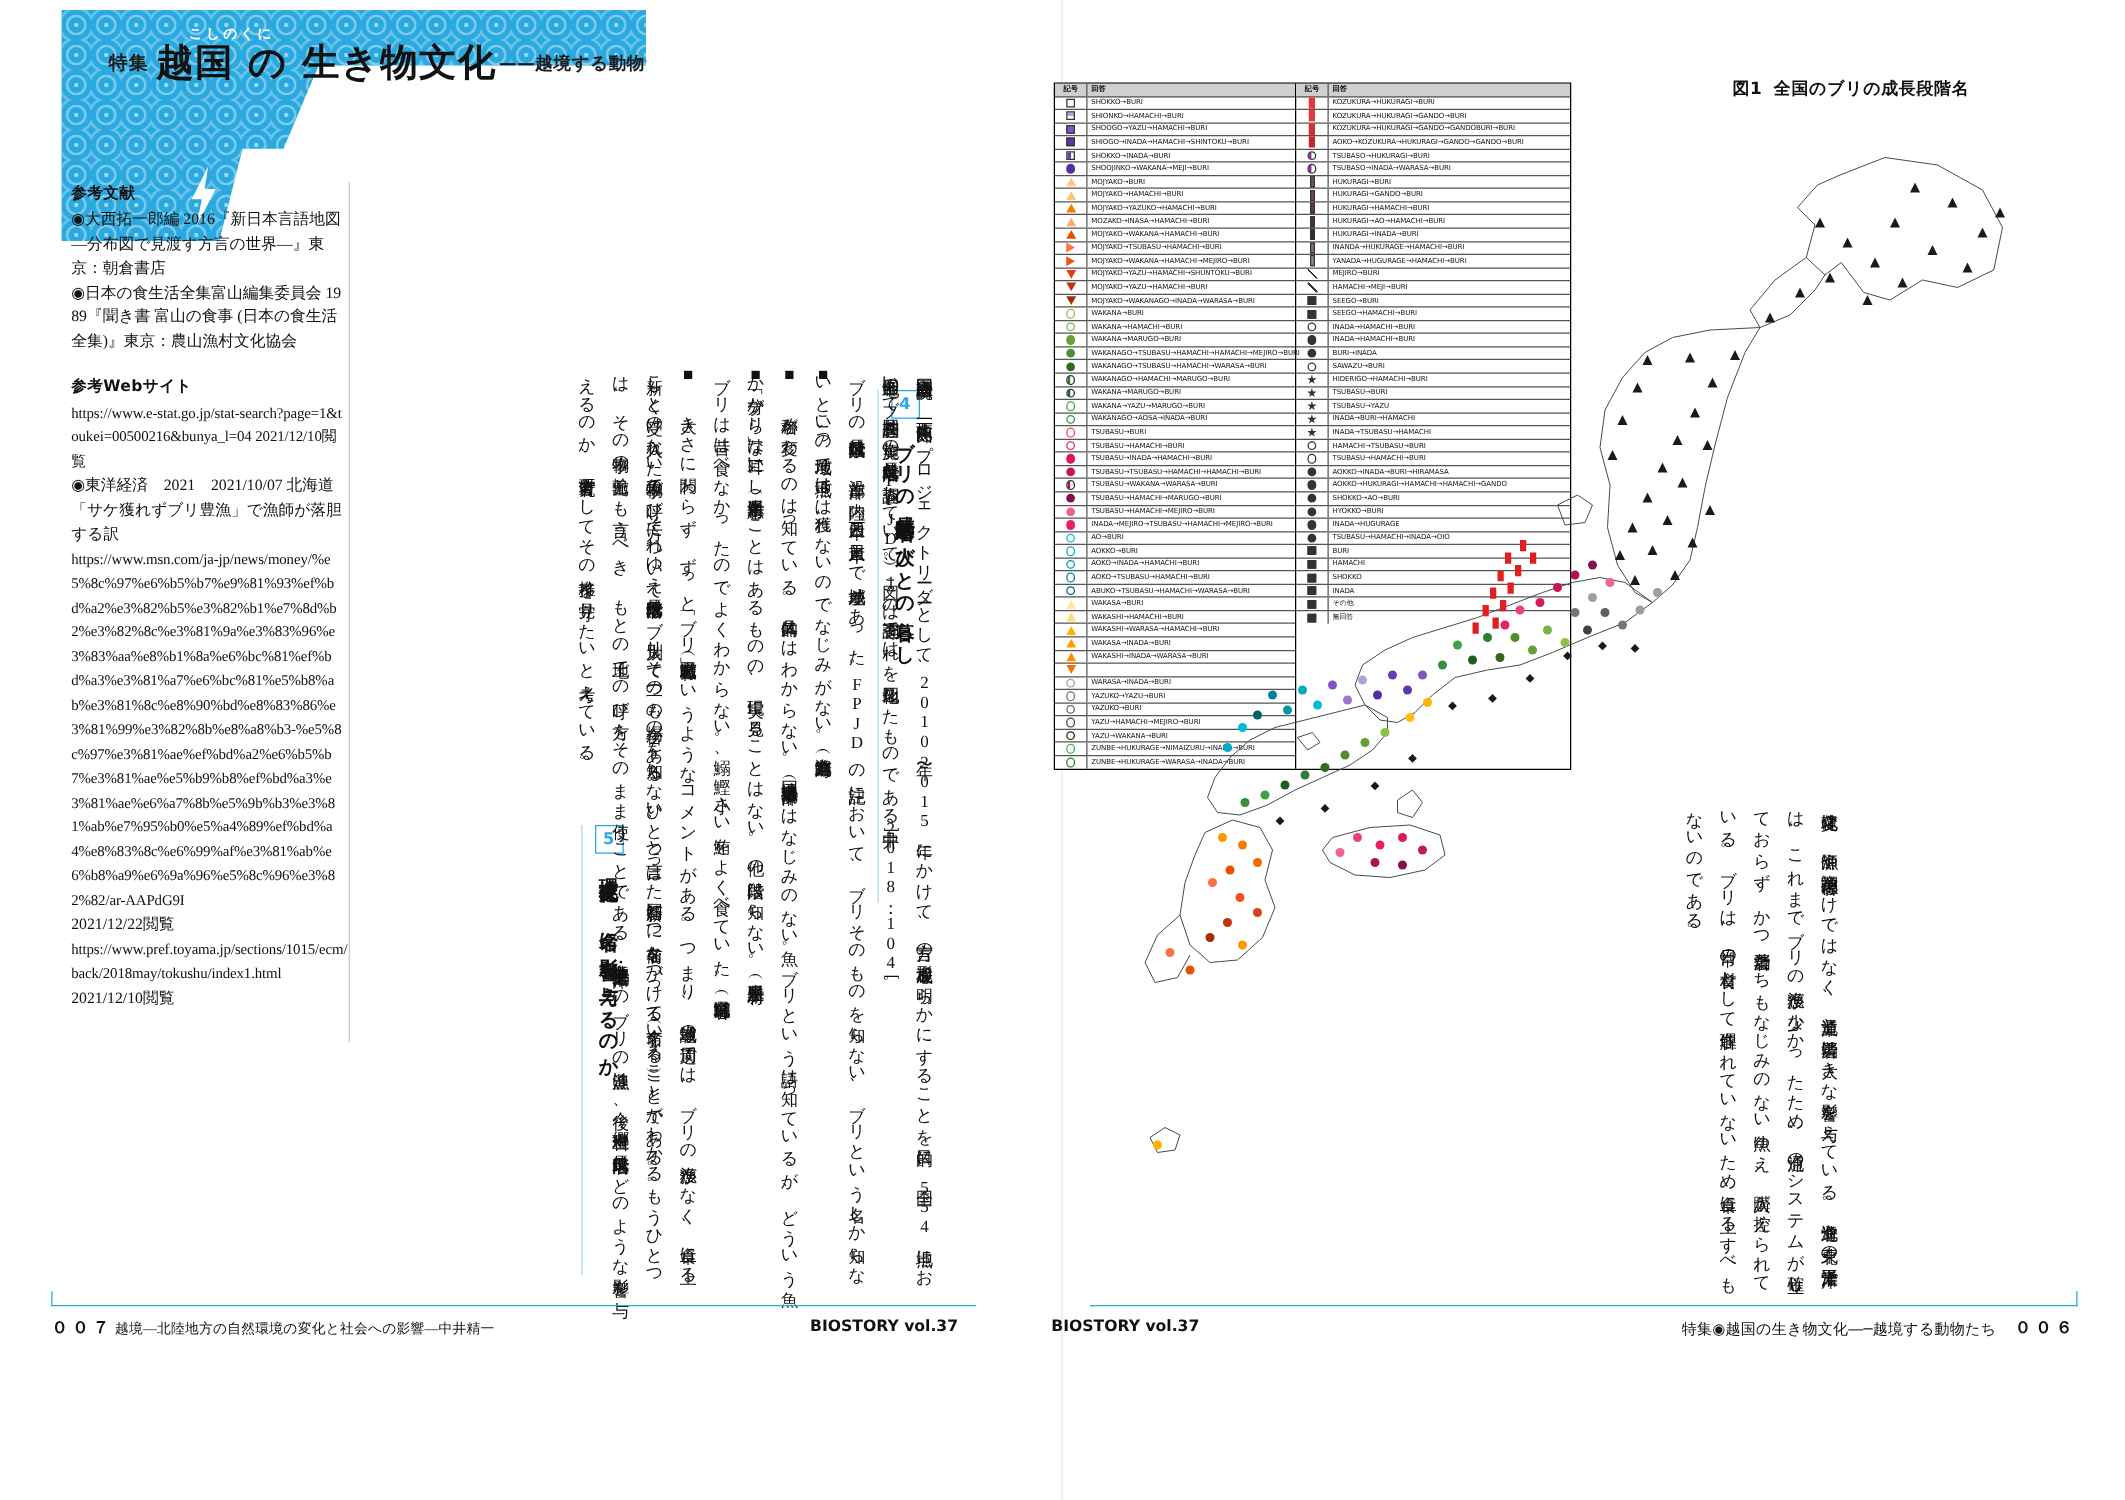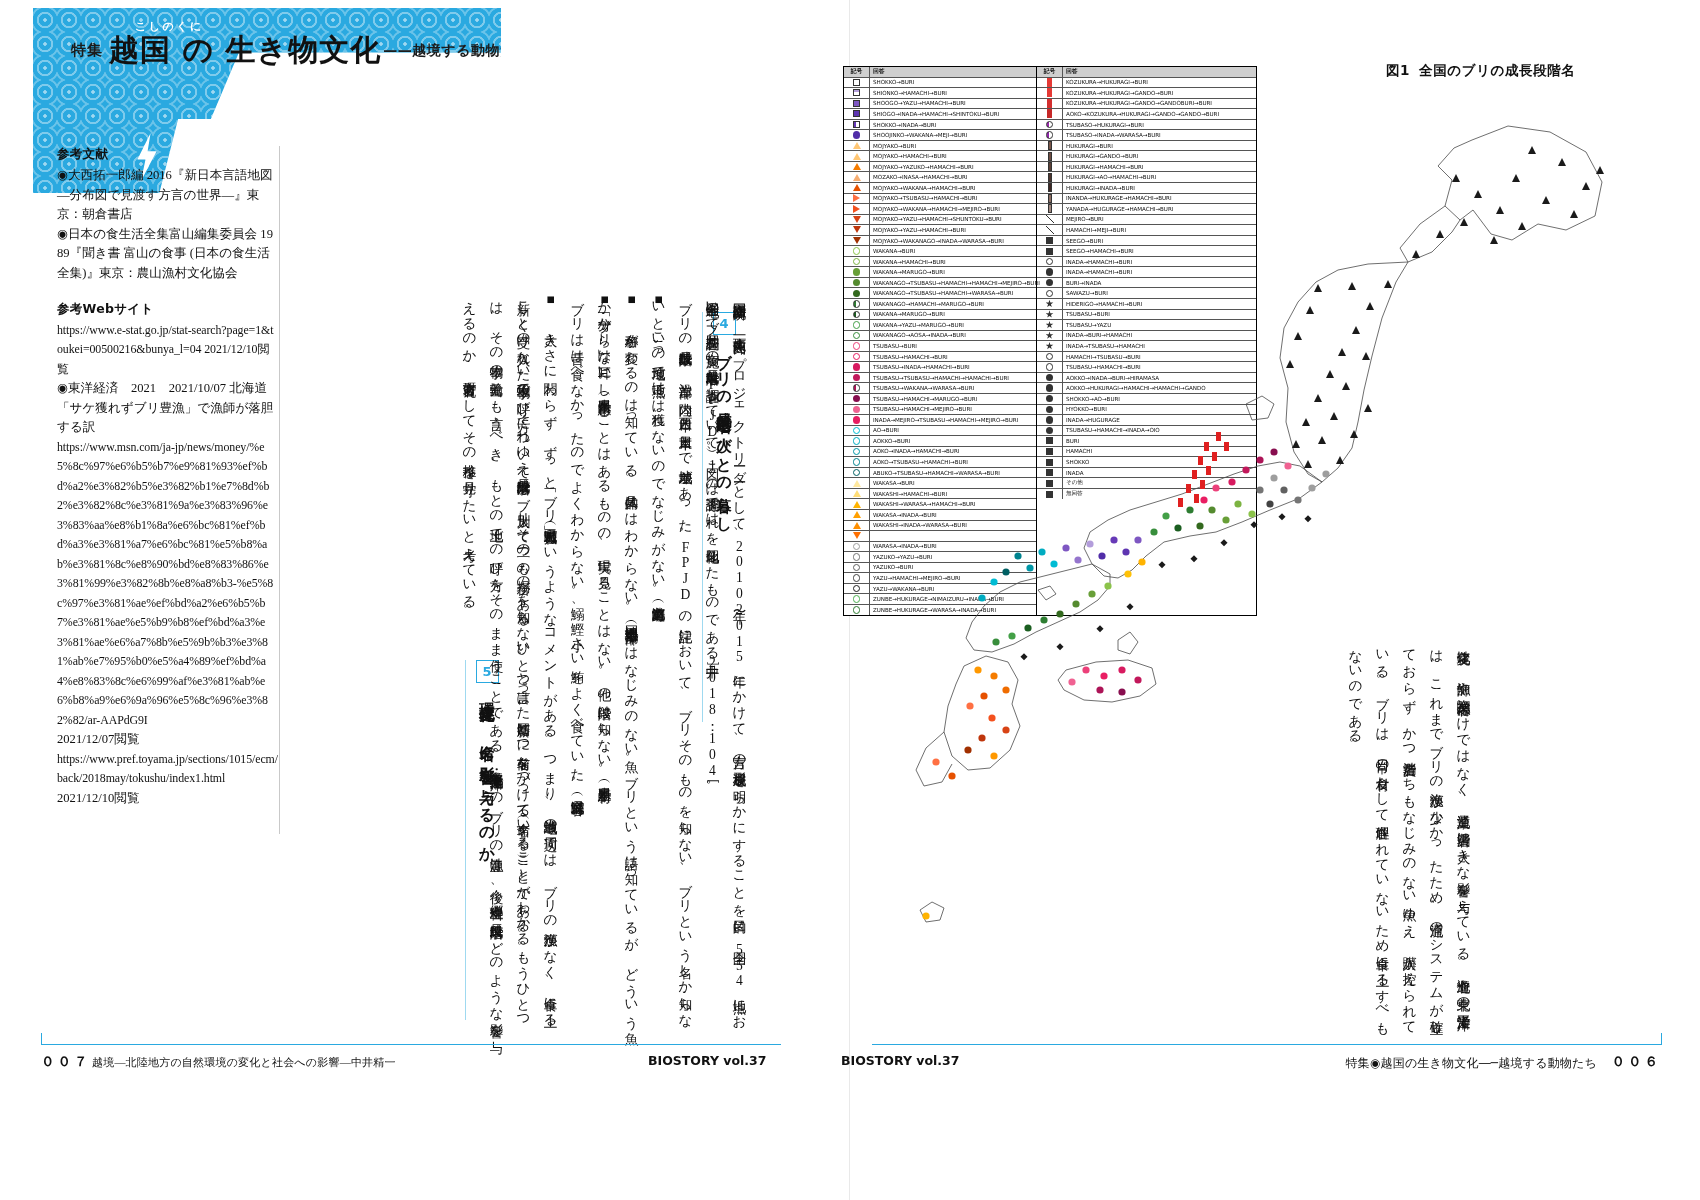--- a/index.html
+++ b/index.html
@@ -11,21 +11,21 @@
     position:relative;
     overflow:hidden;
   }
   .page { position:absolute; inset:0; background:#fff; }
 
   
   .gutter { position:absolute; left:849px; top:0; width:1px; height:1200px; background:#e9e9e9; }
 
   
   .masthead {
-    position:absolute; left:33px; top:8px; width:468px; height:185px;
+    position:absolute; left:49px; top:8px; width:468px; height:185px;
     overflow:hidden;
   }
   .masthead-wave {
     position:absolute; left:0; top:0; width:468px; height:185px;
     background:
       radial-gradient(circle at 12px 12px, rgba(255,255,255,.55) 0 1.5px, transparent 2px),
       radial-gradient(circle at 12px 12px, transparent 0 6px, rgba(255,255,255,.40) 6.5px 8px, transparent 8.5px),
       radial-gradient(circle at 12px 12px, transparent 0 12px, rgba(255,255,255,.30) 12.5px 14px, transparent 14.5px),
       #2aa9e0;
     background-size: 24px 24px, 24px 24px, 24px 24px, 100% 100%;
@@ -221,21 +221,21 @@
 
   <div class="refs">
     <div class="refs-title">参考文献</div>
     <div class="ref-item">◉大西拓一郎編 2016『新日本言語地図 ―分布図で見渡す方言の世界―』東京：朝倉書店</div>
     <div class="ref-item">◉日本の食生活全集富山編集委員会 1989『聞き書 富山の食事 (日本の食生活全集)』東京：農山漁村文化協会</div>
 
     <div class="refs-title second">参考Webサイト</div>
     <div class="ref-item url">https://www.e-stat.go.jp/stat-search?page=1&amp;toukei=00500216&amp;bunya_l=04 2021/12/10閲覧</div>
     <div class="ref-item">◉東洋経済　2021　2021/10/07 北海道「サケ獲れずブリ豊漁」で漁師が落胆する訳</div>
     <div class="ref-item url">https://www.msn.com/ja-jp/news/money/%e5%8c%97%e6%b5%b7%e9%81%93%ef%bd%a2%e3%82%b5%e3%82%b1%e7%8d%b2%e3%82%8c%e3%81%9a%e3%83%96%e3%83%aa%e8%b1%8a%e6%bc%81%ef%bd%a3%e3%81%a7%e6%bc%81%e5%b8%ab%e3%81%8c%e8%90%bd%e8%83%86%e3%81%99%e3%82%8b%e8%a8%b3-%e5%8c%97%e3%81%ae%ef%bd%a2%e6%b5%b7%e3%81%ae%e5%b9%b8%ef%bd%a3%e3%81%ae%e6%a7%8b%e5%9b%b3%e3%81%ab%e7%95%b0%e5%a4%89%ef%bd%a4%e8%83%8c%e6%99%af%e3%81%ab%e6%b8%a9%e6%9a%96%e5%8c%96%e3%82%82/ar-AAPdG9I</div>
-    <div class="ref-item">2021/12/07閲覧</div>
+    <div class="ref-item">2021/12/22閲覧</div>
     <div class="ref-item url">https://www.pref.toyama.jp/sections/1015/ecm/back/2018may/tokushu/index1.html</div>
     <div class="ref-item">2021/12/10閲覧</div>
   </div>
   <div class="refs-rule"></div>
 
   <div class="sec-head" style="left:712px; top:312px;">
     <div class="sec-num">4</div>
     <div class="sec-title">ブリの成長段階名と人びとの暮らし</div>
   </div>
   <div class="sec-rule" style="left:702px; top:312px; height:410px;"></div>

